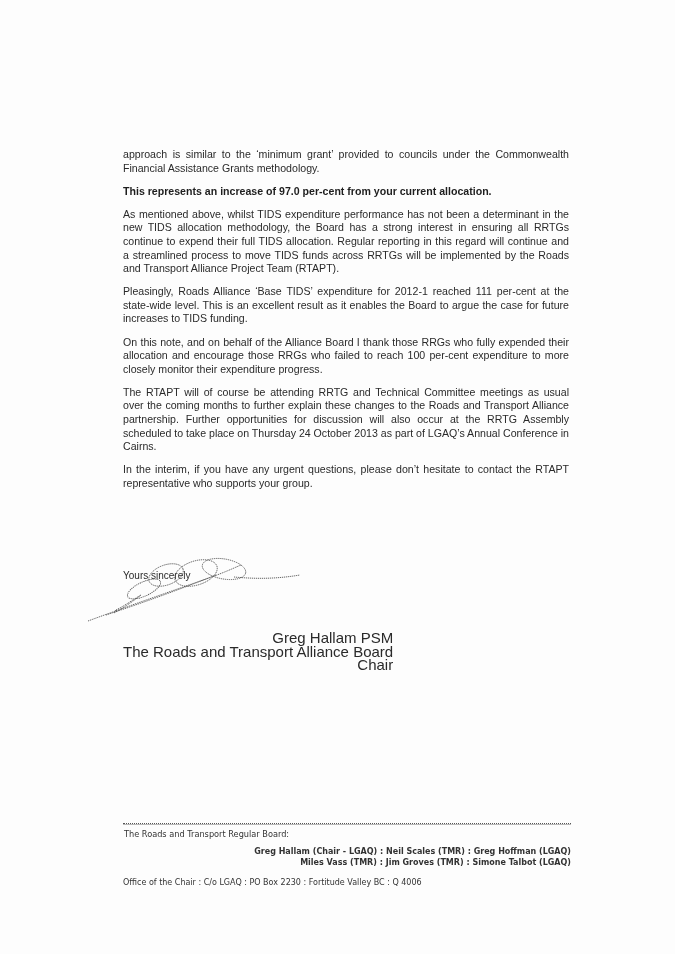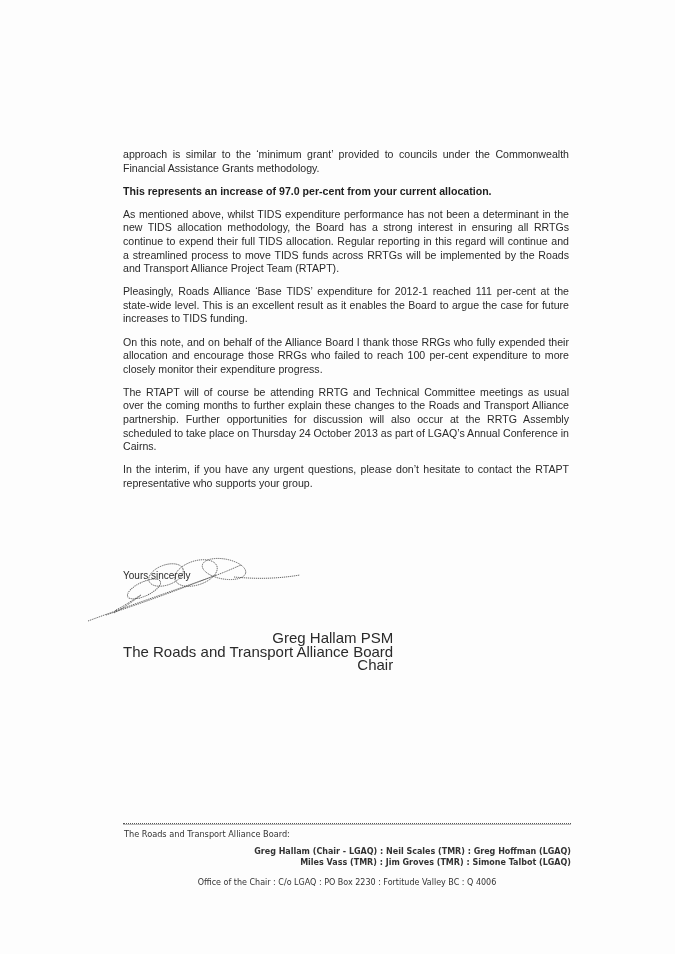--- a/index.html
+++ b/index.html
@@ -24,21 +24,21 @@
     .footer-rule2 { position: absolute; left: 123px; width: 448px; top: 824px; height: 1px; background: #8a8a8a; opacity: 0.6; }
     .footer-title {
       position: absolute; left: 124px; top: 829px; font-size: 8.2px; font-family: "DejaVu Sans", sans-serif; color: #333;
     }
     .footer-members {
       position: absolute; left: 123px; width: 448px; top: 847px; font-size: 8px; line-height: 10.5px;
       text-align: right; font-family: "DejaVu Sans", sans-serif; color: #333;
     }
     .footer-members .row { font-weight: bold; }
     .footer-address {
-      position: absolute; left: 123px; width: 448px; top: 878px; font-size: 8px; text-align: center;
+      position: absolute; left: 123px; width: 448px; top: 878px; font-size: 8px; 
       font-family: "DejaVu Sans", sans-serif; color: #333;
     }
   </style>
 </head>
 <body>
 
 <div class="page">
 
   <div class="body-text">
     <p>approach is similar to the ‘minimum grant’ provided to councils under the Commonwealth Financial Assistance Grants methodology.</p>
@@ -67,20 +67,20 @@
 
   <div class="sig-block">
     <div>Greg Hallam PSM</div>
     <div>The Roads and Transport Alliance Board</div>
     <div>Chair</div>
   </div>
 
   <div class="footer-rule"></div>
   <div class="footer-rule2"></div>
 
-  <div class="footer-title">The Roads and Transport Alliance Board:</div>
+  <div class="footer-title">The Roads and Transport Regular Board:</div>
   <div class="footer-members">
     <div class="row">Greg Hallam (Chair - LGAQ)  :  Neil Scales (TMR)  :  Greg Hoffman (LGAQ)</div>
     <div class="row">Miles Vass (TMR)  :  Jim Groves (TMR)  :  Simone Talbot (LGAQ)</div>
   </div>
   <div class="footer-address">Office of the Chair  :  C/o LGAQ  :  PO Box 2230  :  Fortitude Valley BC  :  Q 4006</div>
 
 </div>
 
 </body></html>

